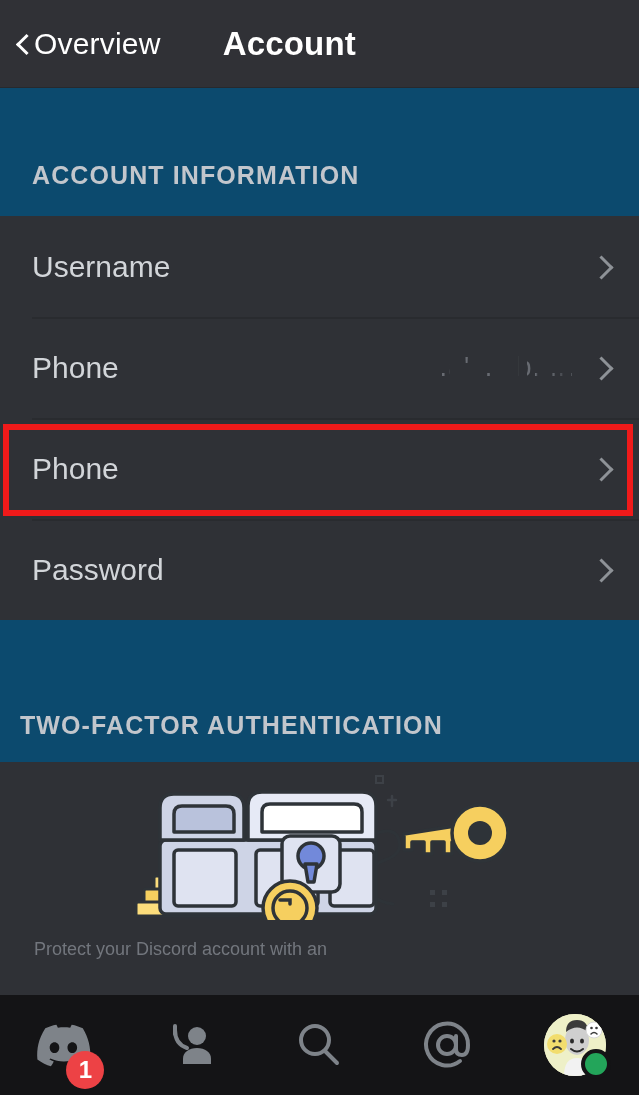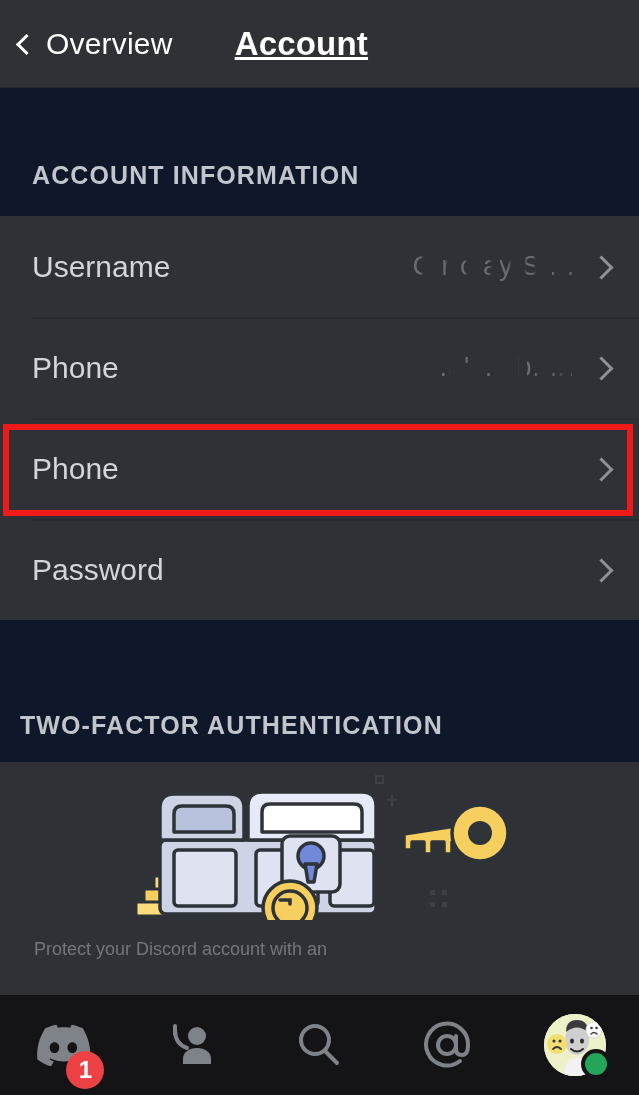--- a/index.html
+++ b/index.html
@@ -26,21 +26,20 @@
     position: relative;
     height: 88px;
     background: #303136;
     display: flex;
     align-items: center;
     border-bottom: 1px solid #27292d;
   }
   .back-btn {
     display: flex;
     align-items: center;
-    gap: 12px;
     padding-left: 14px;
     cursor: pointer;
     user-select: none;
   }
   .chev-back {
     width: 20px;
     height: 20px;
     display: inline-block;
     position: relative;
   }
@@ -60,26 +59,25 @@
     font-size: 30px;
     font-weight: 400;
     letter-spacing: 0.2px;
   }
   .header-title {
     color: #ffffff;
     font-size: 33px;
     font-weight: 700;
     margin-left: 62px;
     letter-spacing: 0.2px;
-    text-decoration: underline;
   }
 
   
   .section-head {
-    background: #0f172a;
+    background: #0c4a6e;
     height: 128px;
     display: flex;
     align-items: flex-end;
     padding: 0 0 26px 32px;
   }
   .section-head.tfa {
     height: 142px;
     padding-bottom: 22px;
     padding-left: 20px;
   }
@@ -268,21 +266,20 @@
 
   <div class="section-head">
     <span class="section-head-label">ACCOUNT INFORMATION</span>
   </div>
 
   <div class="rows">
 
     <div class="row">
       <span class="row-label">Username</span>
       <span class="row-right">
-        <span class="row-value">C  r  olay  S  ...</span>
         <span class="chev"></span>
       </span>
     </div>
 
     <div class="row">
       <span class="row-label">Phone</span>
       <span class="row-right">
         <span class="row-value">.a'  '.  '  b. ...</span>
         <span class="chev"></span>
       </span>

